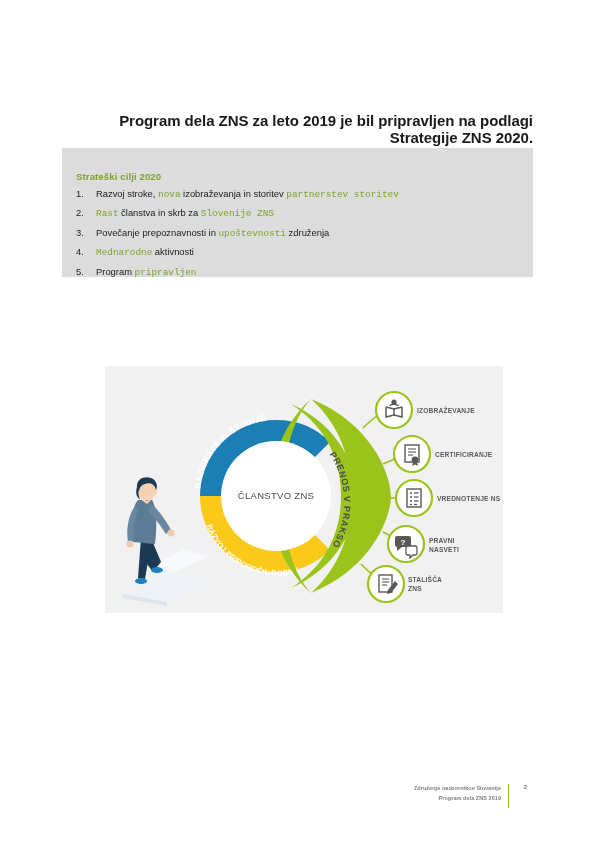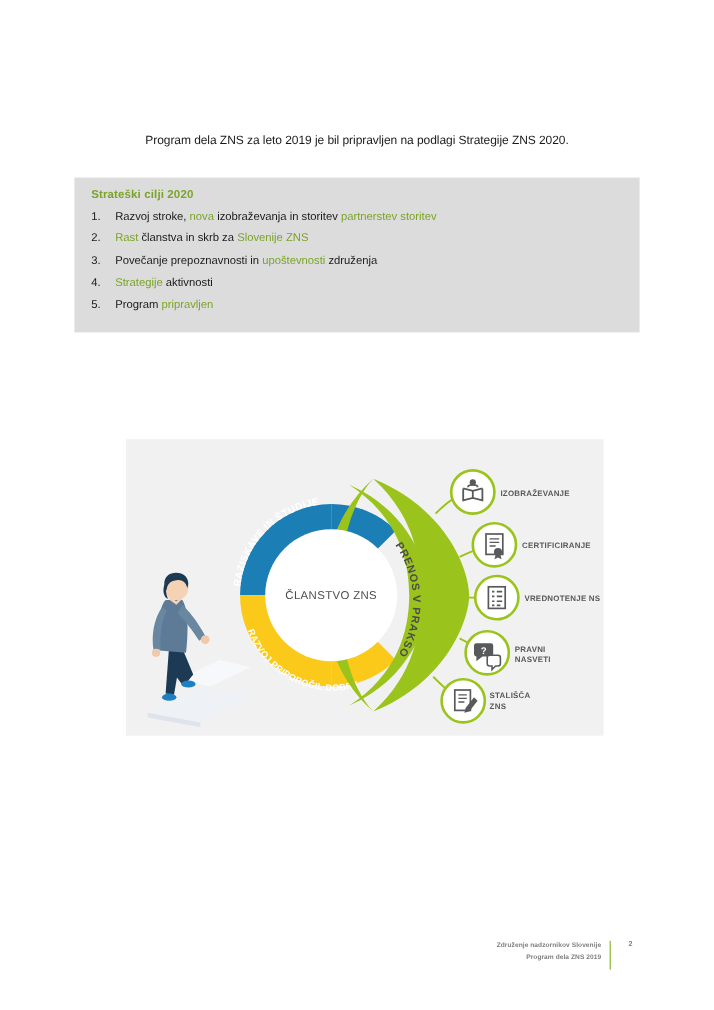--- a/index.html
+++ b/index.html
@@ -15,43 +15,43 @@
     color: #231f20;
     overflow: hidden;
   }
 
   
   .intro-line {
     position: absolute;
     left: 62px;
     top: 112px;
     width: 471px;
-    text-align: center;
-    font-size: 10px;
-    font-weight: normal;
+    text-align: right;
+    font-size: 15px;
+    font-weight: bold;
     letter-spacing: -0.05px;
     color: #1a1a1a;
   }
 
   
   .goals-box {
     position: absolute;
     left: 62px;
     top: 148px;
     width: 471px;
     height: 129px;
     background: #dcdcdc;
     box-sizing: border-box;
     padding: 9px 14px 0 14px;
   }
   .goals-title {
     font-size: 9.6px;
     font-weight: bold;
     color: #7ba428;
-    margin: 0 0 7px 0;
+    margin: 14px 0 7px 0;
     letter-spacing: 0.1px;
   }
   .goals-list {
     margin: 0;
     padding: 0;
     list-style: none;
   }
   .goal-item {
     font-size: 9.4px;
     color: #1a1a1a;
@@ -59,21 +59,21 @@
     margin-bottom: 8.5px;
     display: flex;
     align-items: baseline;
   }
   .goal-num {
     width: 20px;
     flex: 0 0 20px;
     color: #1a1a1a;
   }
   .goal-text { flex: 1 1 auto; }
-  .hl { color: #7ba428; }
+  .hl { color: #7ba428; font-family: Liberation Mono, monospace; }
 
   
   .figure {
     position: absolute;
     left: 105px;
     top: 366px;
     width: 398px;
     height: 247px;
     background: #f1f1f1;
   }
@@ -133,21 +133,21 @@
       <li class="goal-item">
         <span class="goal-num">2.</span>
         <span class="goal-text"><span class="hl">Rast</span><span> članstva in skrb za </span><span class="hl">Slovenije ZNS</span></span>
       </li>
       <li class="goal-item">
         <span class="goal-num">3.</span>
         <span class="goal-text"><span>Povečanje prepoznavnosti in </span><span class="hl">upoštevnosti</span><span> združenja</span></span>
       </li>
       <li class="goal-item">
         <span class="goal-num">4.</span>
-        <span class="goal-text"><span class="hl">Strategije</span><span> aktivnosti</span></span>
+        <span class="goal-text"><span class="hl">Mednarodne</span><span> aktivnosti</span></span>
       </li>
       <li class="goal-item">
         <span class="goal-num">5.</span>
         <span class="goal-text"><span>Program </span><span class="hl">pripravljen</span></span>
       </li>
     </ol>
 </div>
 
 <div class="figure">
   <svg class="figure-svg" viewBox="0 0 398 247" xmlns="http://www.w3.org/2000/svg">

